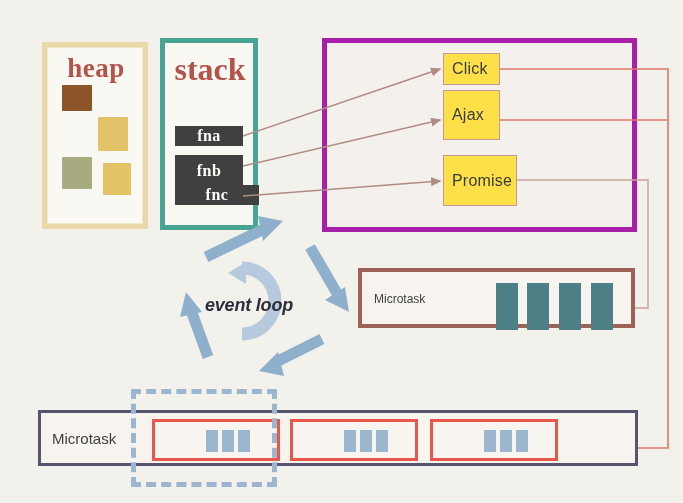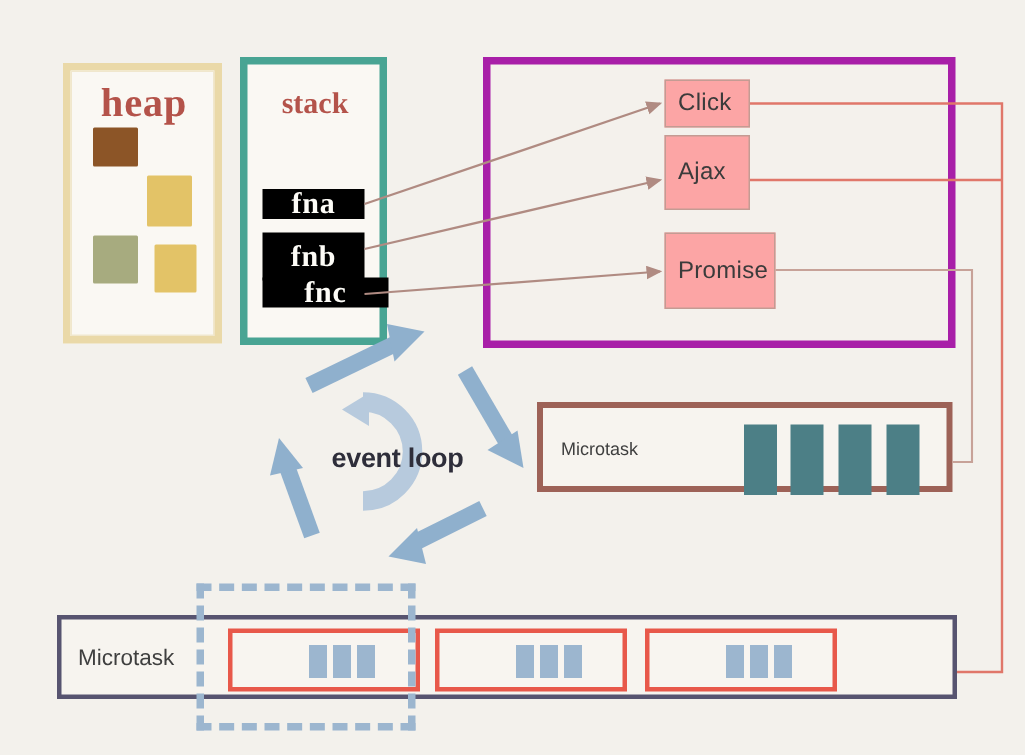--- a/index.html
+++ b/index.html
@@ -30,41 +30,41 @@
 
   
   #stack-box{
     left:160px;top:38px;width:98px;height:192px;
     background:#faf8f3;
     border:5px solid #48a493;
   }
   #stack-title{
     left:166px;top:52px;width:88px;height:34px;
     font-family:"Liberation Serif",serif;
-    font-size:20px;font-weight:700;color:#b4534a;
+    font-size:32px;font-weight:700;color:#b4534a;
     line-height:34px;text-align:center;
   }
   .frame{
-    background:#000000;
+    background:#404040;
     color:#fdfcf7;
     font-family:"Liberation Serif",serif;
-    font-size:20px;font-weight:700;
+    font-size:16px;font-weight:700;
     text-align:center;
     display:flex;align-items:center;justify-content:center;
     letter-spacing:.5px;
   }
 
   
   #webapi-box{
     left:322px;top:38px;width:315px;height:194px;
     background:#f4f1ec;
     border:5px solid #a81fa8;
   }
   .api-box{
-    background:#fca5a5;
+    background:#fde047;
     border:1.5px solid #c49b93;
     color:#3b3b3b;
     font-size:16px;
     display:flex;align-items:center;
     padding-left:8px;
     letter-spacing:.2px;
     text-align:right;
   }
 
   
@@ -99,22 +99,23 @@
   #macro-highlight{
     left:131px;top:389px;width:146px;height:98px;
     border:5px dashed #9cb6cf;
     background:transparent;
   }
 
   
   #loop-label{
     left:205px;top:293px;width:120px;height:24px;
     font-size:18px;font-weight:700;color:#2e2e3a;
-    line-height:24px;text-align:center;letter-spacing:-.2px;
+    line-height:24px;letter-spacing:-.2px;
     z-index:6;
+    font-style:italic;
   }
   svg.overlay{position:absolute;left:0;top:0;width:683px;height:503px;pointer-events:none;}
   #arrow-layer{z-index:4;}
   #wire-layer{z-index:2;}
 </style>
 </head>
 <body>
 
 <div id="stage">
 

